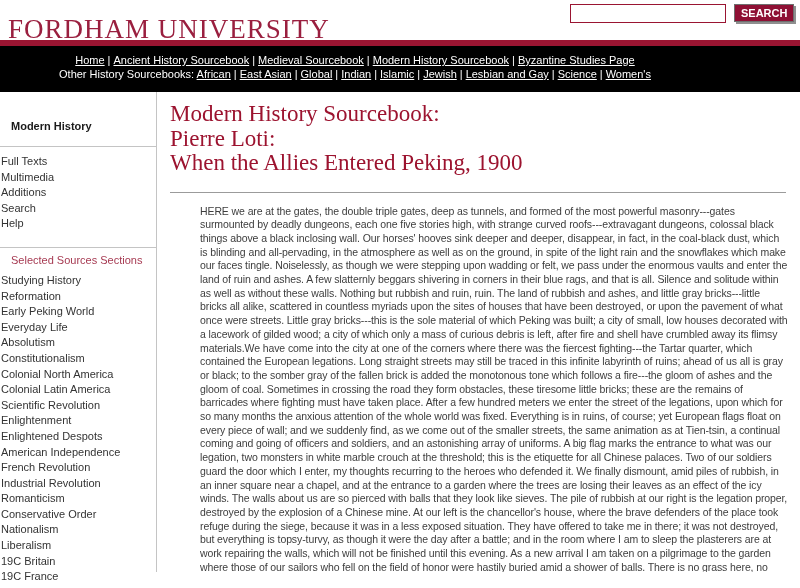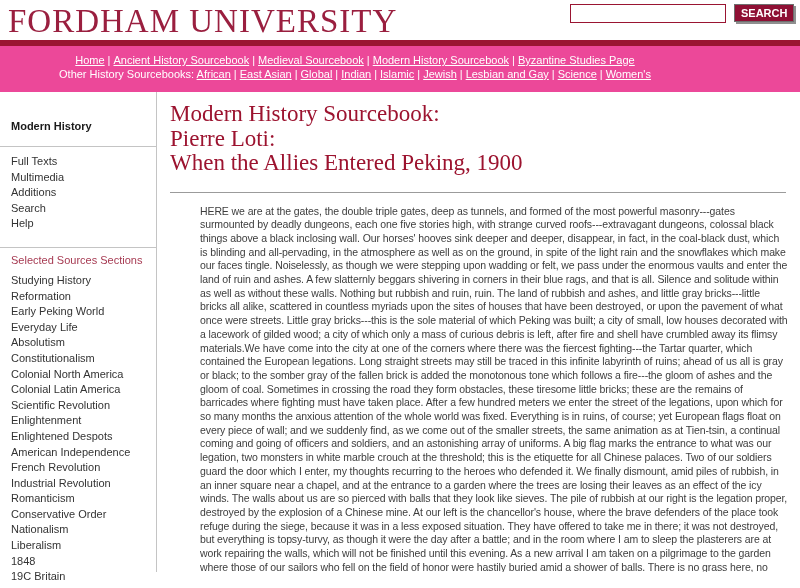--- a/index.html
+++ b/index.html
@@ -5,23 +5,23 @@
   * { box-sizing: border-box; }
   html, body { margin:0; padding:0; }
   body {
     width:800px; height:588px; overflow:hidden;
     background:#ffffff;
     font-family:"Liberation Sans", sans-serif;
   }
   
   .header { position:relative; height:40px; background:#fff; }
   .logo {
-    position:absolute; left:8px; top:3px;
+    position:absolute; left:8px; top:14px;
     font-family:"Liberation Serif", serif;
-    font-size:33px; letter-spacing:1px;
+    font-size:27px; letter-spacing:1px;
     color:#9a1f3f; cursor:pointer;
   }
   .search-input {
     position:absolute; left:570px; top:4px;
     width:156px; height:19px;
     border:1px solid #9a1532; outline:none;
     font-size:11px; padding:0 4px;
   }
   .search-btn {
     position:absolute; left:734px; top:4px;
@@ -29,39 +29,39 @@
     background:#8e1034; color:#ffffff;
     font-family:"Liberation Sans", sans-serif;
     font-size:11px; font-weight:bold;
     border:1px solid #6e6e6e;
     box-shadow:2px 2px 0 #8f8f8f;
     cursor:pointer; line-height:15px;
   }
   
   .maroon-bar { height:6px; background:#9a1532; }
   .topnav {
-    height:46px; background:#ec4899;
+    height:46px; background:#000000;
     color:#ffffff; font-size:11px;
   }
   .topnav-inner { width:710px; text-align:center; padding-top:7px; }
   .topnav-row { line-height:14px; white-space:nowrap; }
   .topnav a { color:#ffffff; text-decoration:underline; cursor:pointer; }
   .topnav .sep { margin:0 3px; }
   .topnav .nav-label { text-decoration:none; }
   
   .layout { display:flex; height:480px; }
   .sidebar {
     width:157px; flex:0 0 157px;
     border-right:1px solid #c4c4c4;
     font-size:11px; color:#333;
   }
   .sb-title { font-weight:bold; color:#1a1a1a; padding:28px 0 0 11px; cursor:pointer; }
   .sb-divider { border:0; border-top:1px solid #c4c4c4; margin:14px 0 0 0; }
   .sb-list { list-style:none; margin:8px 0 0 0; padding:0; }
-  .sb-list li { height:15.6px; padding-left:11px; white-space:nowrap; }
+  .sb-list li { height:15.6px; padding-left:1px; white-space:nowrap; }
   .sb-list a { color:#333; text-decoration:none; cursor:pointer; }
   .sb-sources-title { color:#a63a52; padding:6px 0 0 11px; }
   
   .main { flex:1 1 auto; padding-left:13px; overflow:hidden; }
   .page-title {
     margin:10px 0 16px 0; font-weight:normal;
     font-family:"Liberation Serif", serif;
     font-size:23px; line-height:24.5px;
     color:#9c132f;
   }
@@ -122,21 +122,20 @@
       <li><a>Scientific Revolution</a></li>
       <li><a>Enlightenment</a></li>
       <li><a>Enlightened Despots</a></li>
       <li><a>American Independence</a></li>
       <li><a>French Revolution</a></li>
       <li><a>Industrial Revolution</a></li>
       <li><a>Romanticism</a></li>
       <li><a>Conservative Order</a></li>
       <li><a>Nationalism</a></li>
       <li><a>Liberalism</a></li>
-      <li><a>1848</a></li>
       <li><a>19C Britain</a></li>
       <li><a>19C France</a></li>
     </ul>
   </div>
 
   <div class="main">
     <h1 class="page-title">
       <div>Modern History Sourcebook:</div>
       <div>Pierre Loti:</div>
       <div>When the Allies Entered Peking, 1900</div>

